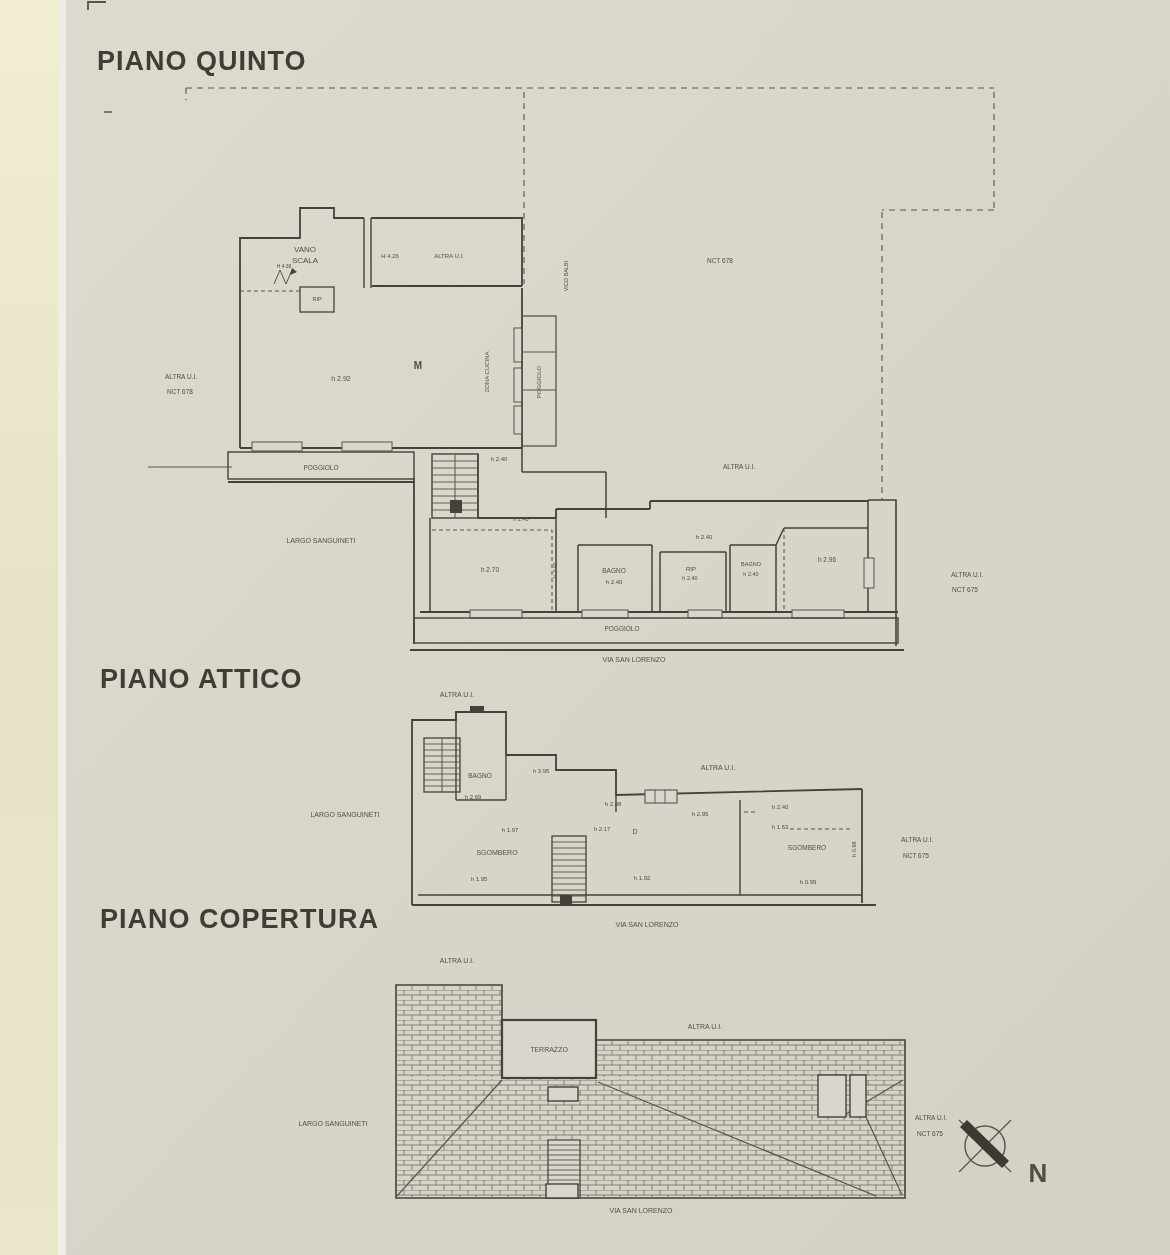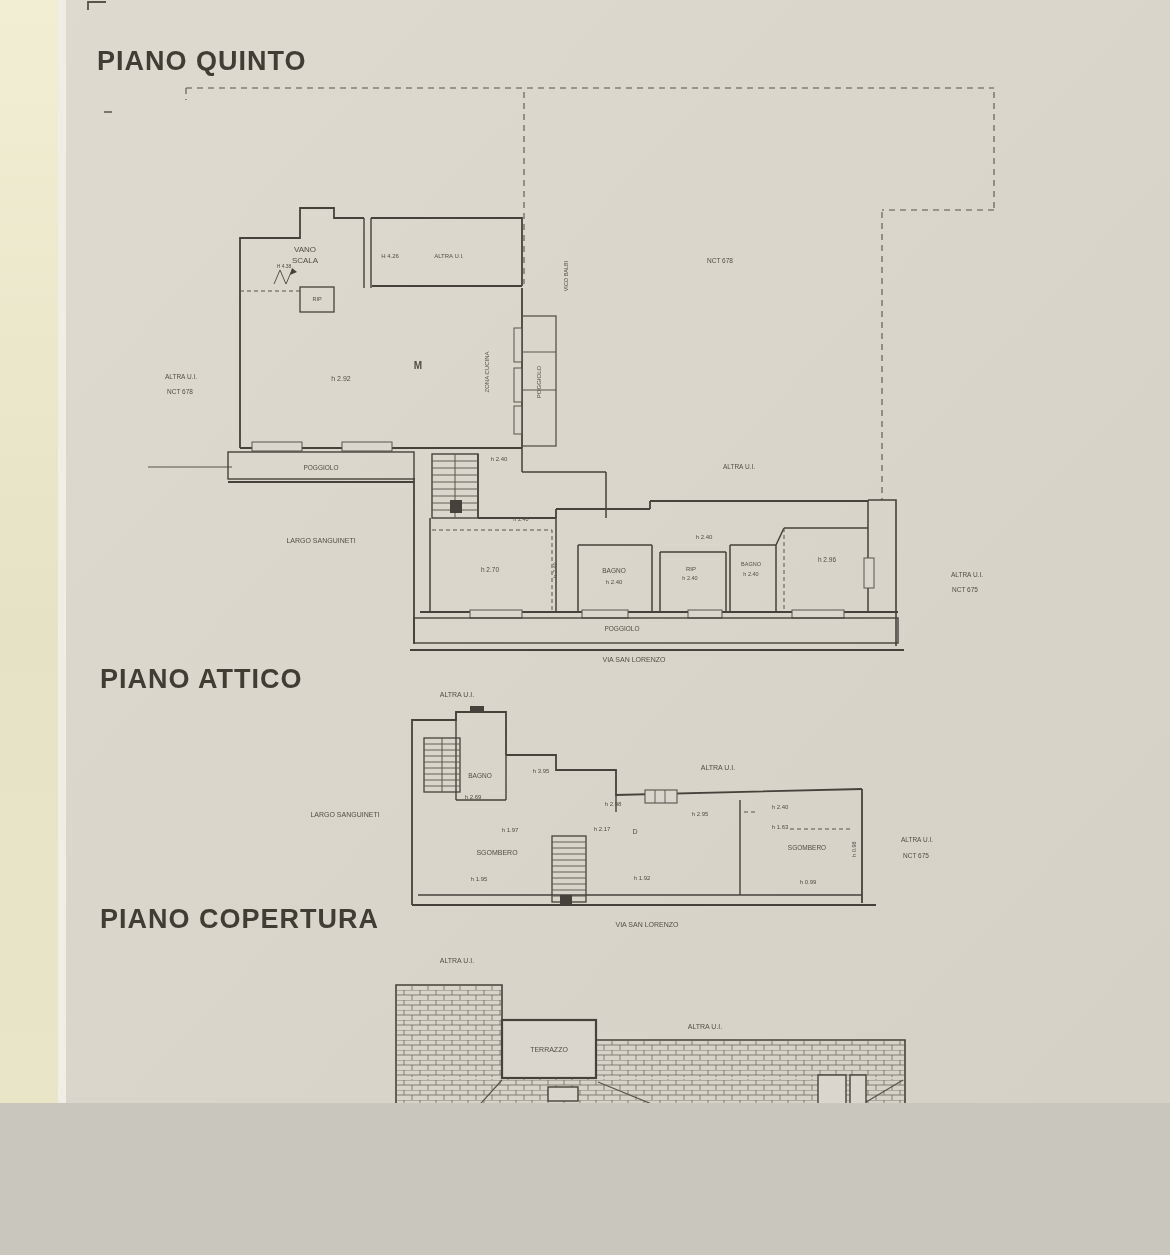--- a/index.html
+++ b/index.html
@@ -1,16 +1,16 @@
 <!DOCTYPE html>
 <html><head>
 <meta charset="utf-8">
 <style>
   html,body{margin:0;padding:0;background:#c9c6bd;}
-  .sheet{position:relative;width:1170px;height:1103px;overflow:hidden;}
+  .sheet{position:relative;width:1170px;height:1255px;overflow:hidden;}
   svg{display:block;}
   text{font-family:"Liberation Sans","DejaVu Sans",sans-serif;fill:#524e45;}
   .h1{font-size:27px;font-weight:600;letter-spacing:1px;fill:#403d35;}
   .lb{fill:#524e45;}
   .wall{stroke:#45423b;fill:none;}
   .thin{stroke:#57544b;fill:none;}
   .dash{stroke:#57544b;fill:none;stroke-dasharray:6 5;}
   .idash{stroke:#57544b;fill:none;stroke-dasharray:4 3;}
   .paperfill{fill:#dad6cd;}
 </style>

